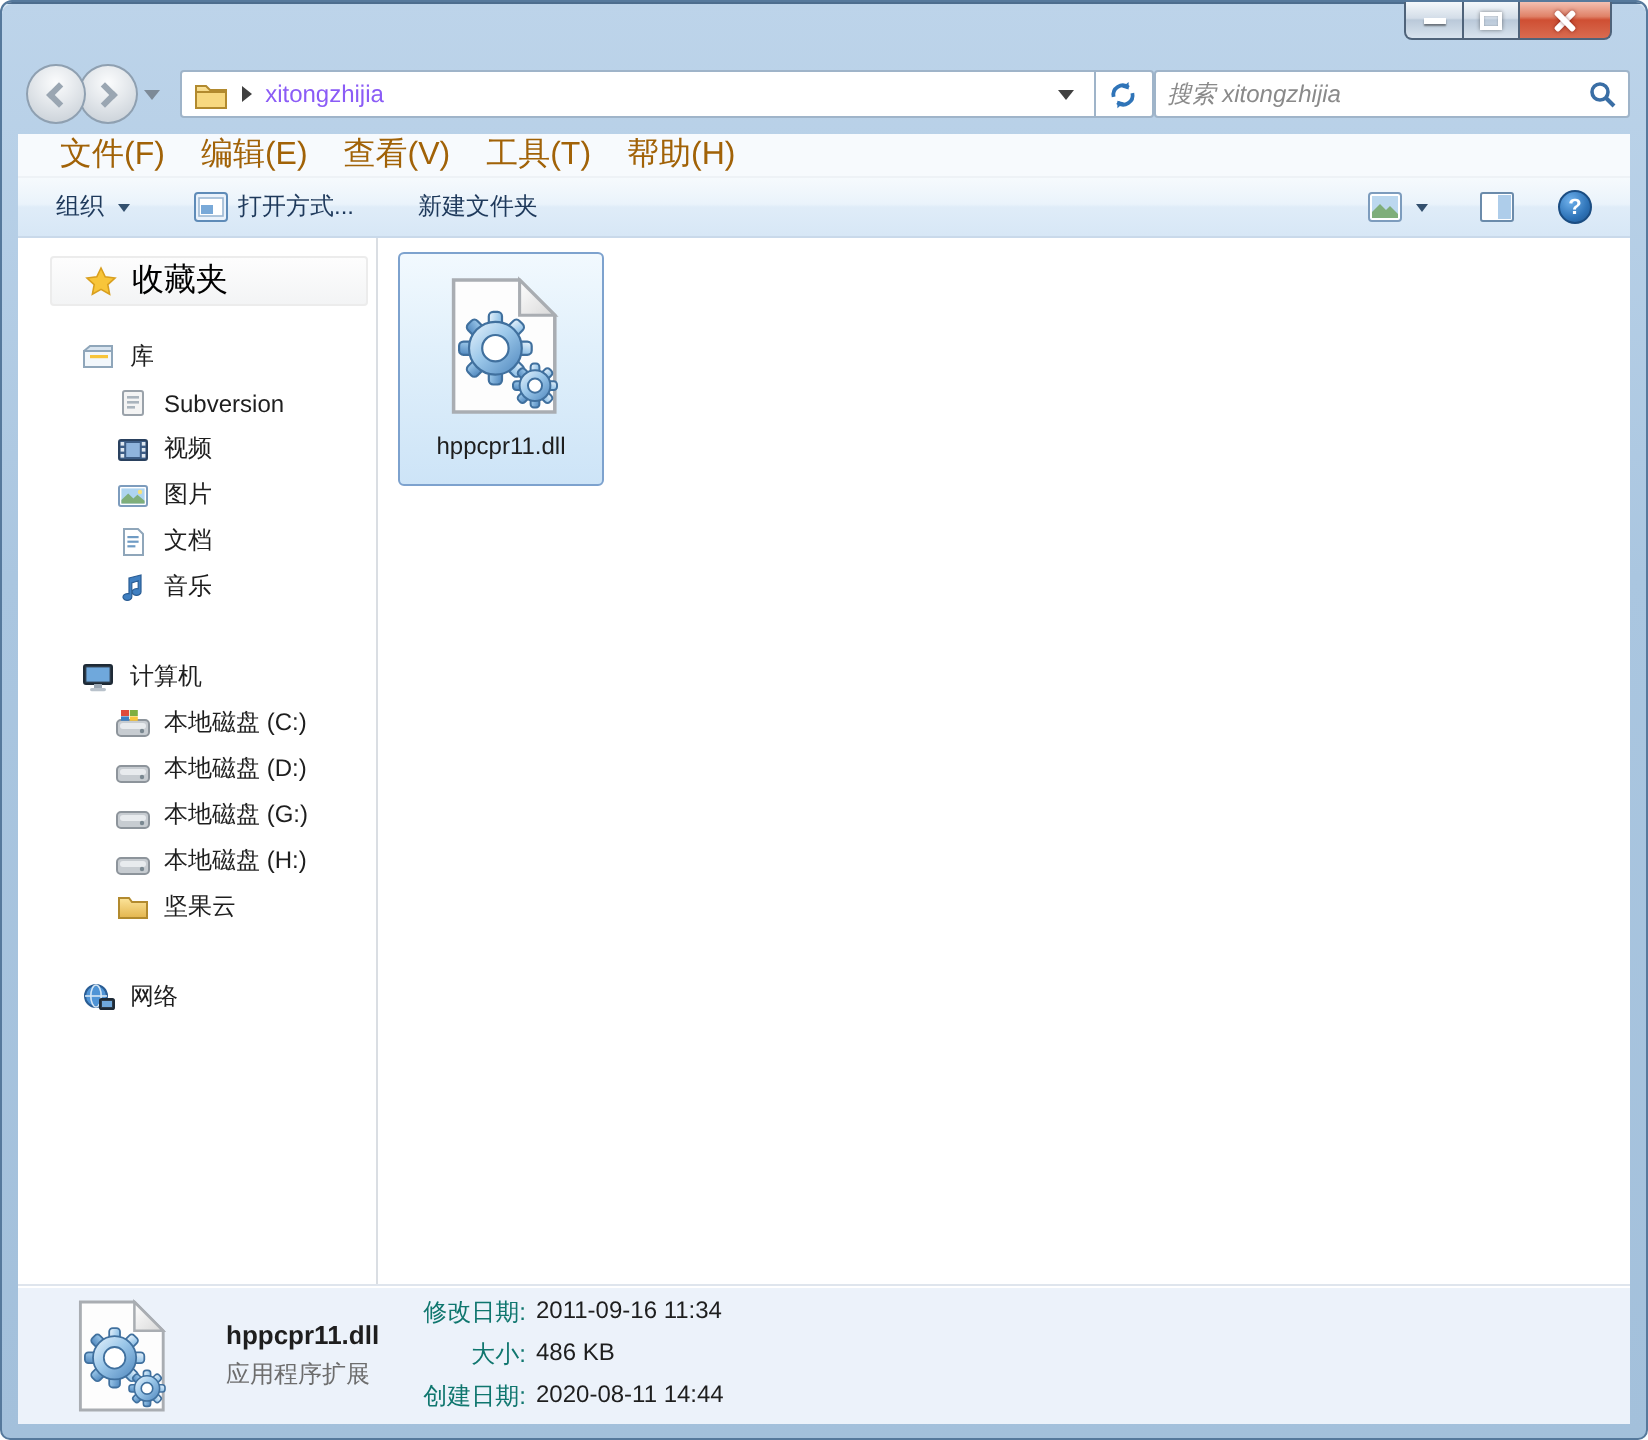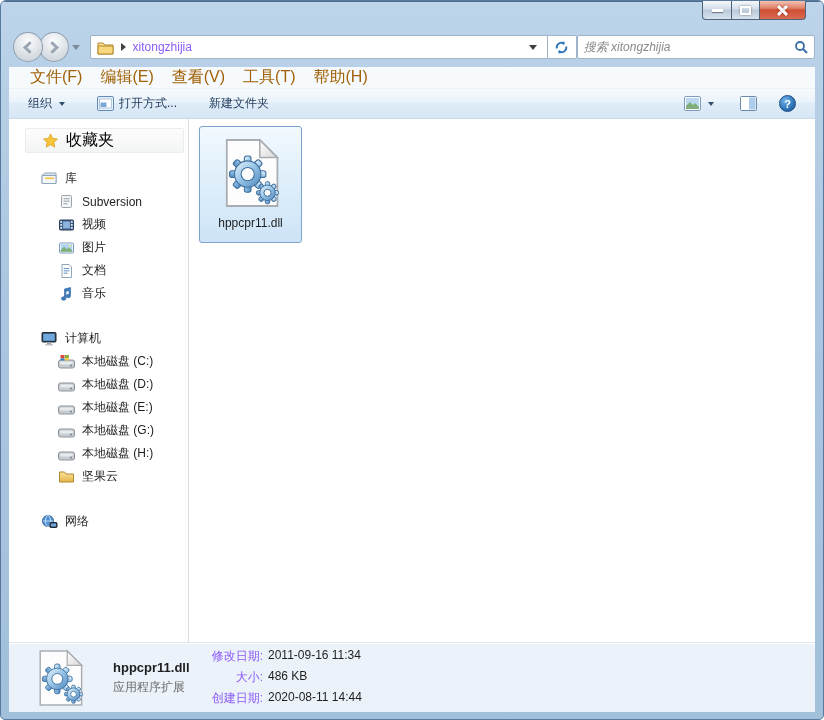--- a/index.html
+++ b/index.html
@@ -85,21 +85,21 @@
 
   
   .details{position:absolute;left:8px;right:8px;top:641px;height:70px;background:#ecf2fa;
     border-top:1px solid #dfe5ed;box-shadow:inset 0 1px 0 #fff;display:flex;align-items:center;}
   .det-icon{width:54px;height:60px;margin-left:24px;flex:none;}
   .det-left{margin-left:26px;width:82px;display:flex;flex-direction:column;gap:4px;}
   .det-name{font-size:13px;font-weight:600;color:#1e1e1e;white-space:nowrap;}
   .det-type{font-size:12px;color:#6d6d6d;white-space:nowrap;}
   .det-right{margin-left:2px;display:flex;flex-direction:column;gap:4px;font-size:12px;}
   .det-row{display:flex;}
-  .det-label{width:66px;text-align:right;color:#8b5cf6;white-space:nowrap;}
+  .det-label{width:66px;text-align:right;color:#0f766e;white-space:nowrap;}
   .det-value{margin-left:5px;color:#1e1e1e;white-space:nowrap;}
 </style>
 </head>
 <body>
 
 <svg width="0" height="0" style="position:absolute">
   <defs>
     <linearGradient id="gearGrad" x1="0" y1="0" x2="1" y2="1">
       <stop offset="0" stop-color="#eaf4fc"></stop>
         <stop offset="0.45" stop-color="#9cc8ea"></stop>
@@ -332,26 +332,20 @@
       <div class="side-row lvl1">
         <svg class="side-ico" viewBox="0 0 16 16">
             <use href="#drive-icon"></use>
           </svg>
         <span>本地磁盘 (D:)</span>
       </div>
       <div class="side-row lvl1">
         <svg class="side-ico" viewBox="0 0 16 16">
             <use href="#drive-icon"></use>
           </svg>
-        <span>本地磁盘 (E:)</span>
-      </div>
-      <div class="side-row lvl1">
-        <svg class="side-ico" viewBox="0 0 16 16">
-            <use href="#drive-icon"></use>
-          </svg>
         <span>本地磁盘 (G:)</span>
       </div>
       <div class="side-row lvl1">
         <svg class="side-ico" viewBox="0 0 16 16">
             <use href="#drive-icon"></use>
           </svg>
         <span>本地磁盘 (H:)</span>
       </div>
       <div class="side-row lvl1">
         <svg class="side-ico" viewBox="0 0 17 15">

